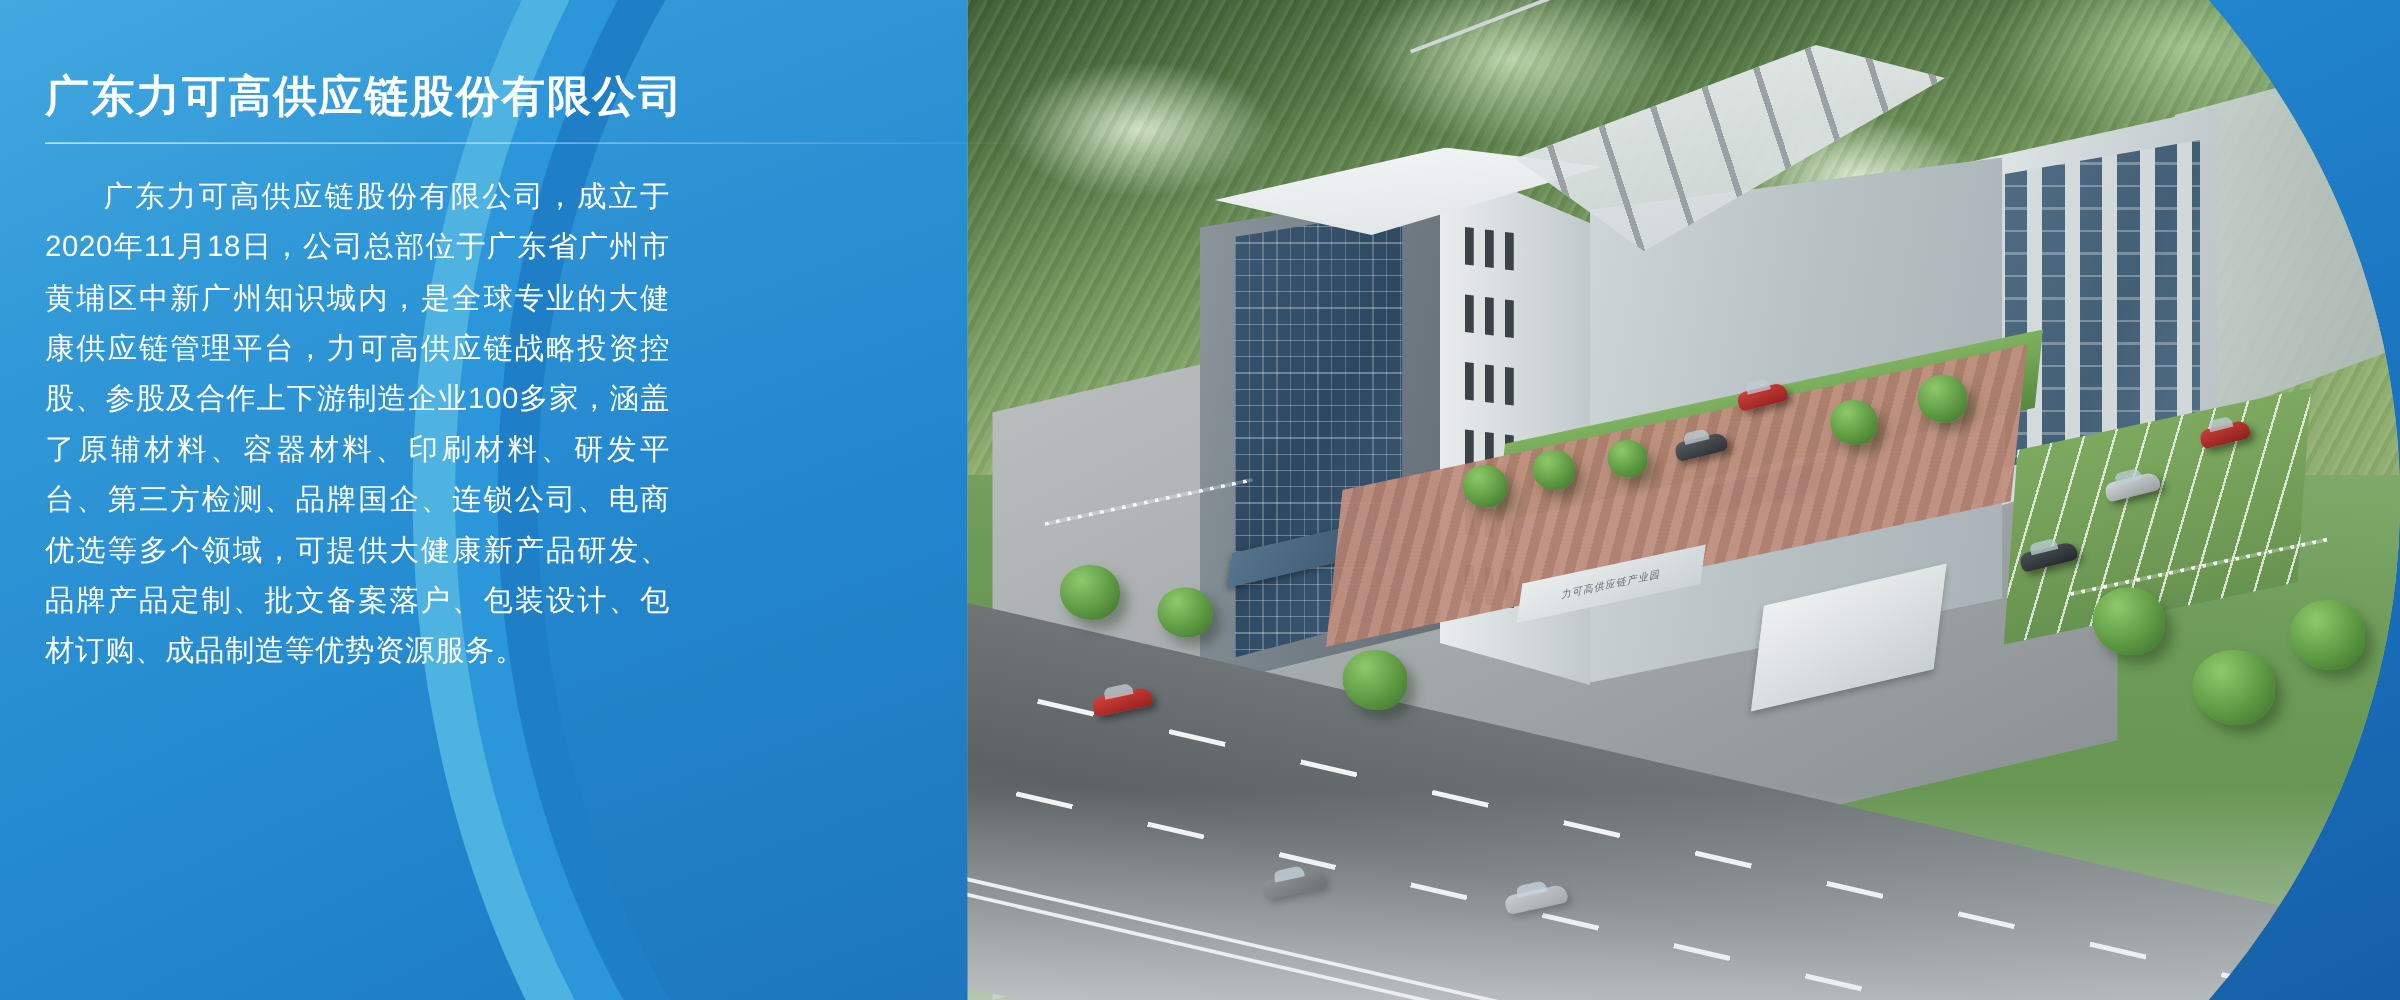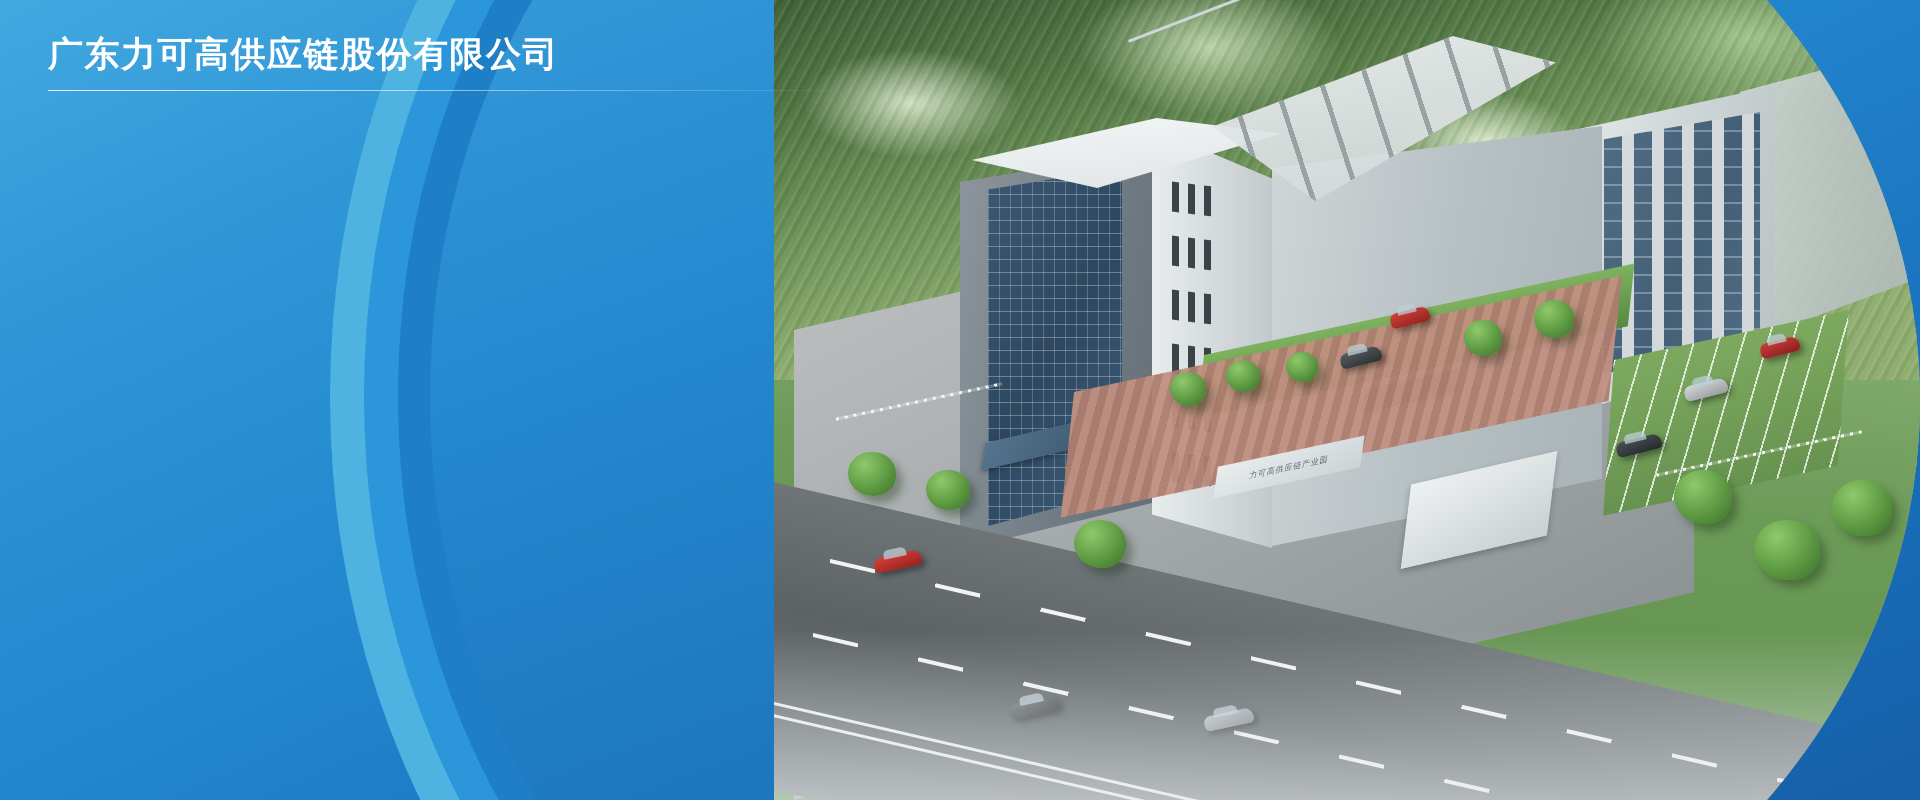--- a/index.html
+++ b/index.html
@@ -376,23 +376,23 @@
   .haze {
     position: absolute;
     left: 0; bottom: 0;
     width: 1146px; height: 170px;
     background: linear-gradient(0deg, rgba(232,236,238,.62) 0%, rgba(232,236,238,0) 100%);
   }
 
   
   .text-col {
     position: absolute;
-    left: 12px; top: 0;
+    left: 0; top: 0;
     width: 560px;
-    padding: 32px 0 0 36px;
+    padding: 56px 0 0 36px;
     box-sizing: border-box;
   }
   .title {
     color: #ffffff;
     font-size: 35px;
     font-weight: 700;
     letter-spacing: 1.5px;
     line-height: 1.25;
     margin: 0 0 14px 0;
     white-space: nowrap;
@@ -515,15 +515,16 @@
       <div class="car" style="left:842px; top:438px; width:46px; background:linear-gradient(170deg,#4b5155 0%,#24282b 100%); transform:rotate(-14deg);"></div>
       <div class="car" style="left:986px; top:340px; width:40px; background:linear-gradient(170deg,#c93f3a 0%,#8c1e1d 100%); transform:rotate(-14deg);"></div>
 
       <div class="haze"></div>
     </div>
   </div>
 
   <div class="text-col">
     <h1 class="title">广东力可高供应链股份有限公司</h1>
     <div class="rule"></div>
+    <p class="para">广东力可高供应链股份有限公司，成立于2020年11月18日，公司总部位于广东省广州市黄埔区中新广州知识城内，是全球专业的大健康供应链管理平台，力可高供应链战略投资控股、参股及合作上下游制造企业100多家，涵盖了原辅材料、容器材料、印刷材料、研发平台、第三方检测、品牌国企、连锁公司、电商优选等多个领域，可提供大健康新产品研发、品牌产品定制、批文备案落户、包装设计、包材订购、成品制造等优势资源服务。</p>
   </div>
 
 </div>
 
 </body></html>

